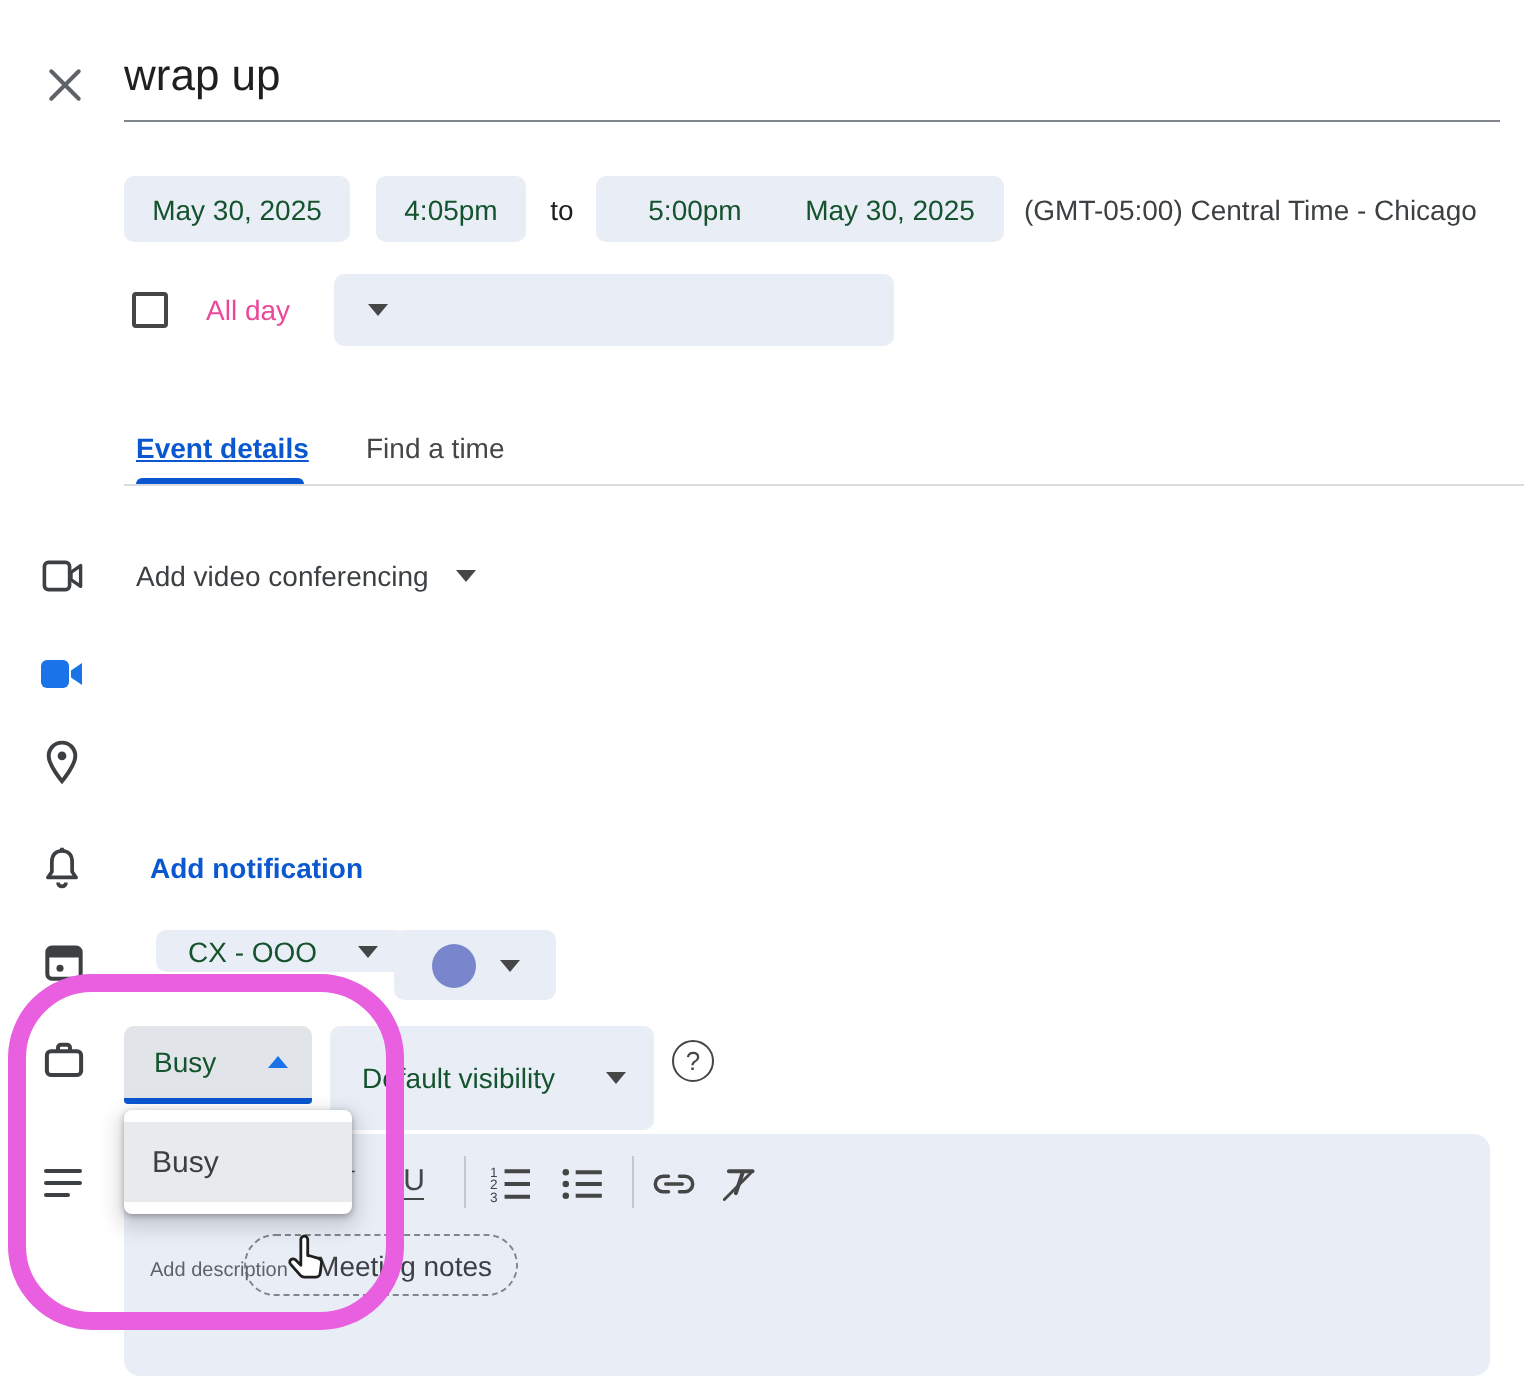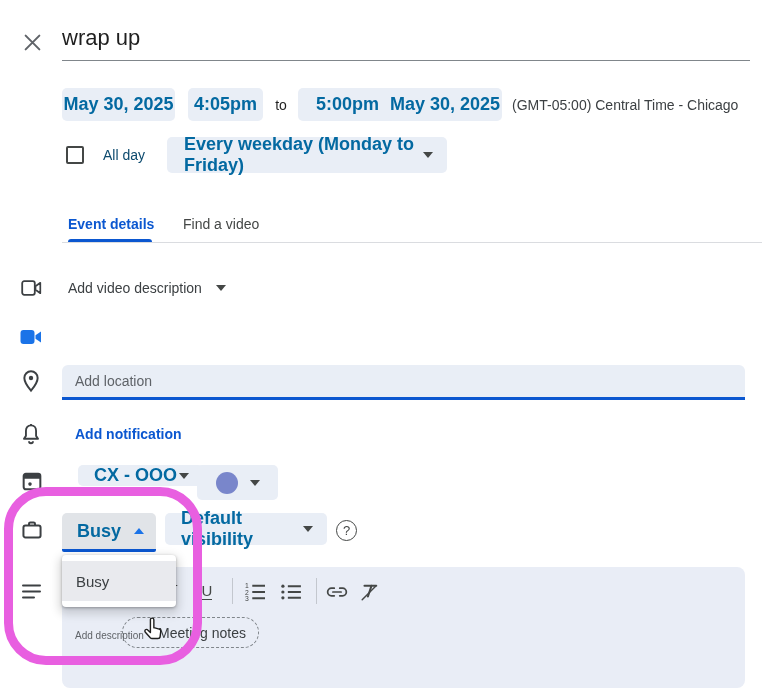--- a/index.html
+++ b/index.html
@@ -8,28 +8,28 @@
   #canvas { position:relative; width:762px; height:691px; background:#fff; overflow:hidden; }
 
   .abs { position:absolute; }
 
   
   .close-btn { left:20px; top:30px; width:24px; height:24px; display:flex; align-items:center; justify-content:center; cursor:pointer; }
   .page-title { left:62px; top:25px; font-size:22px; color:#1f1f1f; }
   .title-underline { left:62px; top:60px; width:688px; height:1.4px; background:#80868b; }
 
   
-  .chip { position:absolute; height:33px; background:#e9eef6; border-radius:5px; display:flex; align-items:center; justify-content:center; font-size:18px; color:#0369a1; cursor:pointer;font-weight:bold; }
+  .chip { position:absolute; height:33px; background:#e9eef6; border-radius:5px; display:flex; align-items:center; justify-content:center; font-size:14px; color:#14532d; cursor:pointer; }
   .row2-chip { height:36px; }
 
   .to-label { left:266px; top:88px; width:30px; height:33px; display:flex; align-items:center; justify-content:center; font-size:14px; color:#1f1f1f; }
   .tz-label { left:512px; top:88px; height:33px; display:flex; align-items:center; font-size:14px; color:#3c4043; white-space:nowrap; }
 
   .checkbox { left:66px; top:146px; width:18px; height:18px; border:2px solid #444746; border-radius:2px; cursor:pointer; }
-  .allday-label { left:103px; top:137px; height:36px; display:flex; align-items:center; font-size:14px; color:#0c4a6e; }
+  .allday-label { left:103px; top:137px; height:36px; display:flex; align-items:center; font-size:14px; color:#ec4899; }
   .recurrence { left:167px; top:137px; width:280px; justify-content:space-between; padding:0 14px 0 17px; }
 
   .caret-down { width:0; height:0; border-left:5px solid transparent; border-right:5px solid transparent; border-top:6px solid #444746; }
   .caret-up-blue { width:0; height:0; border-left:5px solid transparent; border-right:5px solid transparent; border-bottom:6px solid #1a73e8; }
 
   
   .tab { position:absolute; top:216px; font-size:14px; cursor:pointer; }
   .tab-active { color:#0b57d0; font-weight:bold; }
   .tab-idle { color:#444746; }
   .tab-underline { left:68px; top:239px; width:84px; height:3px; background:#0b57d0; border-radius:3px 3px 0 0; }
@@ -41,21 +41,21 @@
   .zoom-btn { left:62px; top:321px; width:187px; height:32px; background:#1a73e8; border-radius:6px; color:#fff; font-size:14px; font-weight:bold; display:flex; align-items:center; justify-content:center; border:none; cursor:pointer; }
   .loc-input { left:62px; top:365px; width:683px; height:35px; background:#e9eef6; border:none; border-bottom:3px solid #0b57d0; border-radius:6px 6px 0 0; padding-left:13px; font-size:14px; color:#3c4043; font-family:"Liberation Sans", sans-serif; outline:none; }
   .loc-input::placeholder { color:#5f6368; opacity:1; }
   .notif-link { left:75px; top:426px; font-size:14px; font-weight:bold; color:#0b57d0; cursor:pointer; }
 
   .cal-chip { left:78px; top:465px; width:125px; height:21px; justify-content:space-between; padding:0 14px 0 16px;text-align:right; }
   .color-chip { left:197px; top:465px; width:81px; height:35px; gap:12px; }
   .color-dot { width:22px; height:22px; border-radius:50%; }
 
   .busy-chip { left:62px; top:513px; width:94px; height:39px; background:#e1e4e8; border-bottom:3px solid #0b57d0; border-radius:5px 5px 2px 2px; justify-content:space-between; padding:0 12px 0 15px; }
-  .vis-chip { left:165px; top:513px; width:162px; height:32px; justify-content:space-between; padding:0 14px 0 16px; }
+  .vis-chip { left:165px; top:513px; width:162px; height:52px; justify-content:space-between; padding:0 14px 0 16px; }
   .help-btn { left:336px; top:520px; width:21px; height:21px; border:1.6px solid #444746; border-radius:50%; display:flex; align-items:center; justify-content:center; font-size:13px; color:#444746; cursor:pointer; }
 
   
   .menu { left:62px; top:555px; width:114px; padding:6px 0; background:#fff; border-radius:4px; box-shadow:0 1px 3px rgba(0,0,0,.3), 0 4px 10px 3px rgba(0,0,0,.15); z-index:10; }
   .menu-item { height:40px; display:flex; align-items:center; padding-left:14px; font-size:15px; color:#3c4043; cursor:pointer; }
   .menu-item.hl { background:#e9eaee; }
 
   
   .desc-area { left:62px; top:567px; width:683px; height:121px; background:#e9edf6; border-radius:8px; z-index:1; }
   .tb-icon { position:absolute; top:579px; width:26px; height:25px; display:flex; align-items:center; justify-content:center; color:#444746; z-index:2; cursor:pointer; }
@@ -87,48 +87,46 @@
   <div class="chip" style="left:62px; top:88px; width:113px;">May 30, 2025</div>
   <div class="chip" style="left:188px; top:88px; width:75px;">4:05pm</div>
   <div class="abs to-label">to</div>
   <div class="chip" style="left:298px; top:88px; width:99px;">5:00pm</div>
   <div class="chip" style="left:388px; top:88px; width:114px;">May 30, 2025</div>
   <div class="abs tz-label">(GMT-05:00) Central Time - Chicago</div>
 
   <div class="abs checkbox"></div>
   <div class="abs allday-label">All day</div>
   <div class="chip row2-chip recurrence">
-    <span>Every weekday (Monday to Friday)</span>
-    <span class="caret-down"></span>
-  </div>
-
-  <div class="tab tab-active" style="left:68px;">Event details</div>
-  <div class="tab tab-idle" style="left:183px;">Find a video</div>
+    <span class="caret-down"></span>
+  </div>
+
+  <div class="tab tab-active" style="left:68px;text-decoration:underline;">Event details</div>
+  <div class="tab tab-idle" style="left:183px;">Find a time</div>
   <div class="abs tab-underline"></div>
   <div class="abs tabs-divider"></div>
 
   <svg class="row-icon" style="top:279px;" width="21" height="18" viewBox="0 0 21 18">
     <rect x="1.2" y="2.2" width="12.6" height="13.6" rx="2" fill="none" stroke="#3c4043" stroke-width="1.8"></rect>
     <path d="M14.5 7.2 L19.3 3.8 V14.2 L14.5 10.8 Z" fill="none" stroke="#3c4043" stroke-width="1.7" stroke-linejoin="round"></path>
   </svg>
   <div class="abs vc-row">
-    <span>Add video description</span>
+    <span>Add video conferencing</span>
     <span class="caret-down"></span>
   </div>
 
   <svg class="row-icon" style="left:20px; top:329px;" width="22" height="16" viewBox="0 0 22 16">
     <rect x="0.5" y="1" width="14" height="14" rx="3" fill="#1a73e8"></rect>
     <path d="M15.5 6.2 L21 2.5 V13.5 L15.5 9.8 Z" fill="#1a73e8"></path>
   </svg>
 
   <svg class="row-icon" style="top:370px;" width="20" height="24" viewBox="0 0 18 22">
     <path d="M9 1.2 C5.6 1.2 2.9 3.9 2.9 7.3 c0 4.4 6.1 11.6 6.1 11.6 s6.1-7.2 6.1-11.6 C15.1 3.9 12.4 1.2 9 1.2 Z" fill="none" stroke="#3c4043" stroke-width="1.8"></path>
     <circle cx="9" cy="7.3" r="2" fill="#3c4043"></circle>
   </svg>
-  <input class="abs loc-input" readonly="" placeholder="Add location" style="">
 
   <svg class="row-icon" style="top:423px;" width="20" height="22" viewBox="0 0 18 20">
     <path d="M9 2.2 c-2.9 0-4.6 2-4.6 4.9 v4.6 L2.6 14.3 h12.8 L13.6 11.7 V7.1 c0-2.9-1.7-4.9-4.6-4.9 Z" fill="none" stroke="#3c4043" stroke-width="1.7" stroke-linejoin="round"></path>
     <path d="M7.2 16.6 a1.8 1.8 0 0 0 3.6 0" fill="none" stroke="#3c4043" stroke-width="1.7"></path>
     <path d="M9 2.2 V0.8" stroke="#3c4043" stroke-width="1.7"></path>
   </svg>
   <div class="abs notif-link">Add notification</div>
 
   <svg class="row-icon" style="left:22px; top:471px;" width="20" height="20" viewBox="0 0 18 18">
     <rect x="1.5" y="2.5" width="15" height="14" rx="2" fill="none" stroke="#3c4043" stroke-width="1.8"></rect>

